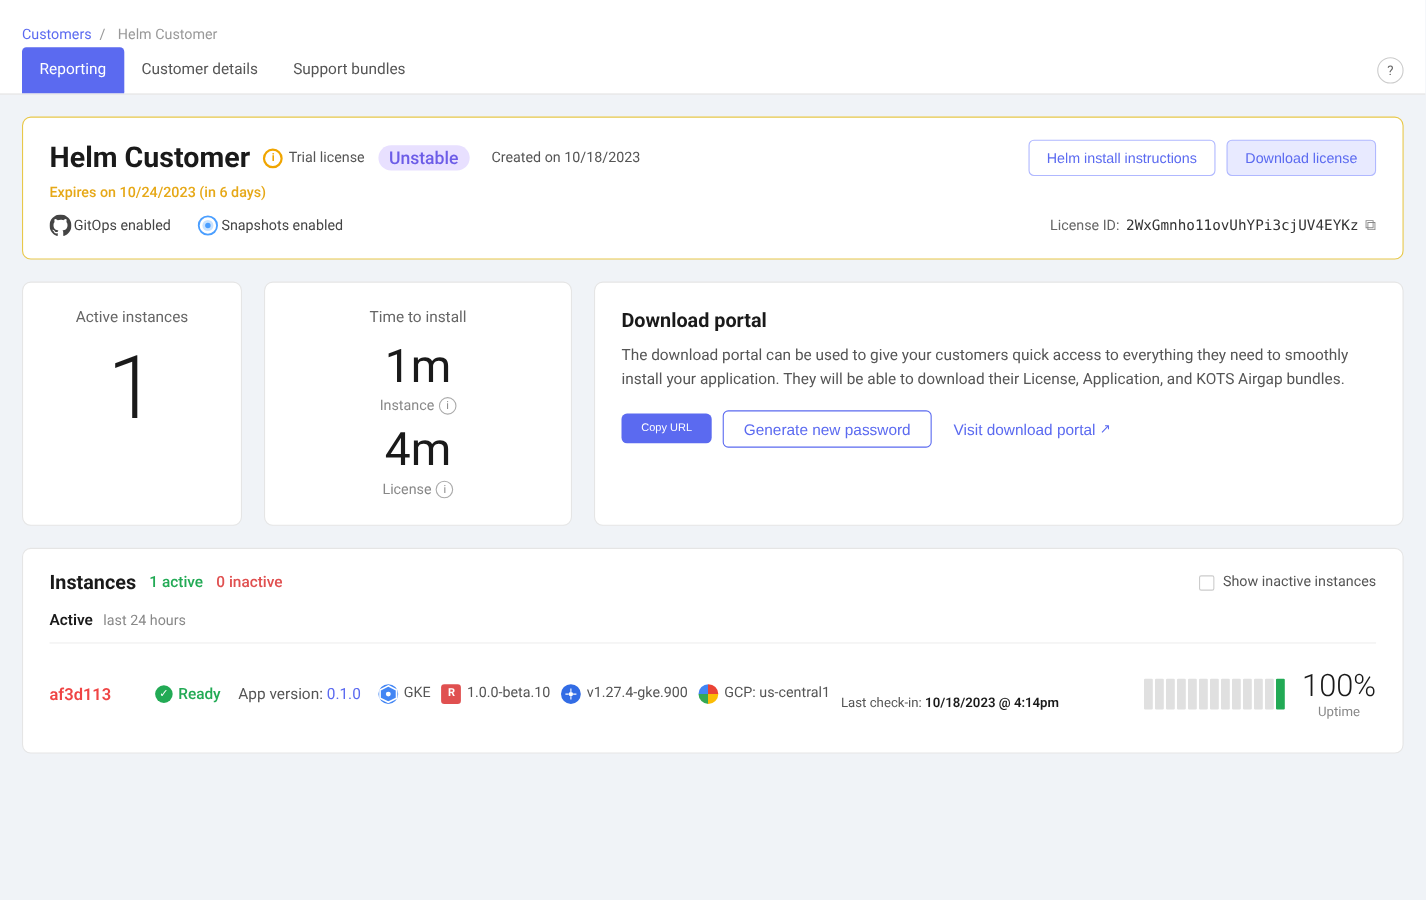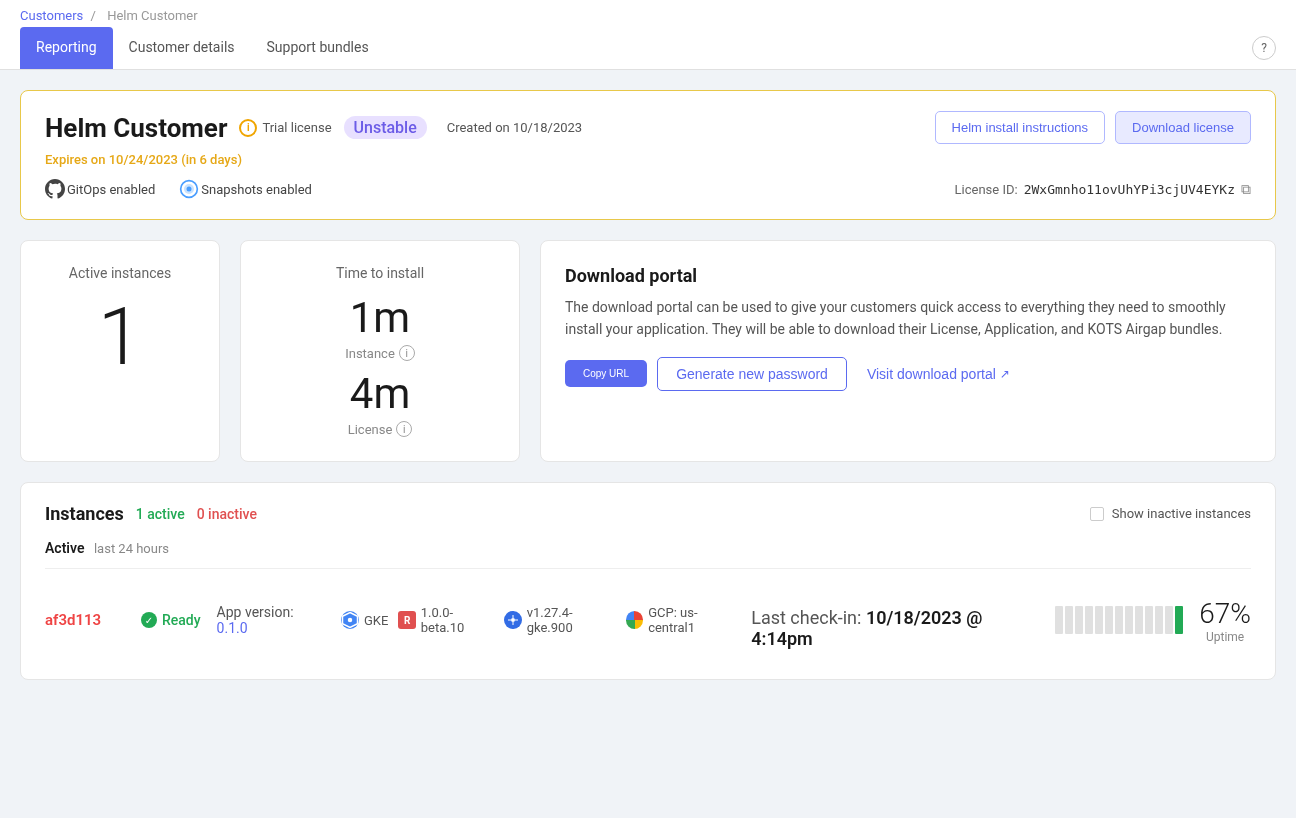--- a/index.html
+++ b/index.html
@@ -1,19 +1,19 @@
 <!DOCTYPE html>
 <html><head>
   <meta charset="utf-8">
   <style>
     * { box-sizing: border-box; margin: 0; padding: 0; }
     body { font-family: -apple-system, BlinkMacSystemFont, 'Segoe UI', Roboto, sans-serif; background: #f0f3f7; color: #333; font-size: 14px; }
 
     .top-bar { background: #fff; border-bottom: 1px solid #e0e0e0; padding: 0 20px; }
-    .breadcrumb { padding: 8px 0 0 0; font-size: 13px; color: #666; }
+    .breadcrumb { padding: 24px 0 0 0; font-size: 13px; color: #666; }
     .breadcrumb a { color: #5b6af0; text-decoration: none; }
     .breadcrumb span { color: #999; margin: 0 4px; }
 
     .tabs { display: flex; gap: 0; align-items: center; margin-top: 4px; }
     .tab { padding: 12px 16px; cursor: pointer; font-size: 14px; color: #555; border-bottom: 2px solid transparent; text-decoration: none; }
     .tab.active { background: #5b6af0; color: #fff; border-radius: 4px 4px 0 0; border-bottom: 2px solid #5b6af0; }
     .tab-spacer { flex: 1; }
     .help-icon { width: 24px; height: 24px; border: 1px solid #ccc; border-radius: 50%; display: flex; align-items: center; justify-content: center; color: #666; font-size: 12px; cursor: pointer; }
 
     .main-content { padding: 20px; }
@@ -75,21 +75,21 @@
     .status-text { color: #22aa55; font-size: 14px; font-weight: 500; }
     .app-version { font-size: 14px; color: #555; }
     .app-version-link { color: #5b6af0; text-decoration: none; }
 
     .tags-row { display: flex; align-items: center; gap: 10px; margin-left: 0; }
     .tag { display: flex; align-items: center; gap: 5px; font-size: 13px; color: #555; }
     .tag-icon { width: 18px; height: 18px; border-radius: 3px; display: flex; align-items: center; justify-content: center; font-size: 10px; font-weight: 700; }
     .tag-gke { background: #4285f4; color: #fff; border-radius: 50%; width: 18px; height: 18px; display: flex; align-items: center; justify-content: center; font-size: 9px; font-weight: 700; }
     .tag-r { background: #e05050; color: #fff; border-radius: 3px; }
 
-    .checkin-info { font-size: 18px; color: #555; margin-top: 16px; }
+    .checkin-info { font-size: 12px; color: #555; margin-top: 16px; }
     .checkin-date { font-weight: 600; color: #1a1a1a; }
 
     .uptime-section { margin-left: auto; display: flex; align-items: center; gap: 16px; }
     .uptime-bars { display: flex; gap: 2px; align-items: flex-end; }
     .uptime-bar { width: 8px; height: 28px; background: #e0e0e0; border-radius: 1px; }
     .uptime-bar.active { background: #22aa55; }
     .uptime-percent { font-size: 28px; font-weight: 300; color: #1a1a1a; }
     .uptime-label { font-size: 12px; color: #888; text-align: center; }
 
     .time-section { display: flex; flex-direction: column; align-items: center; gap: 12px; }
@@ -278,21 +278,21 @@
           <div class="uptime-bar"></div>
           <div class="uptime-bar"></div>
           <div class="uptime-bar"></div>
           <div class="uptime-bar"></div>
           <div class="uptime-bar"></div>
           <div class="uptime-bar"></div>
           <div class="uptime-bar"></div>
           <div class="uptime-bar active"></div>
         </div>
         <div>
-          <div class="uptime-percent">67%</div>
+          <div class="uptime-percent">100%</div>
           <div class="uptime-label">Uptime</div>
         </div>
       </div>
     </div>
 
   </div>
 
 </div>
 
 </body></html>

